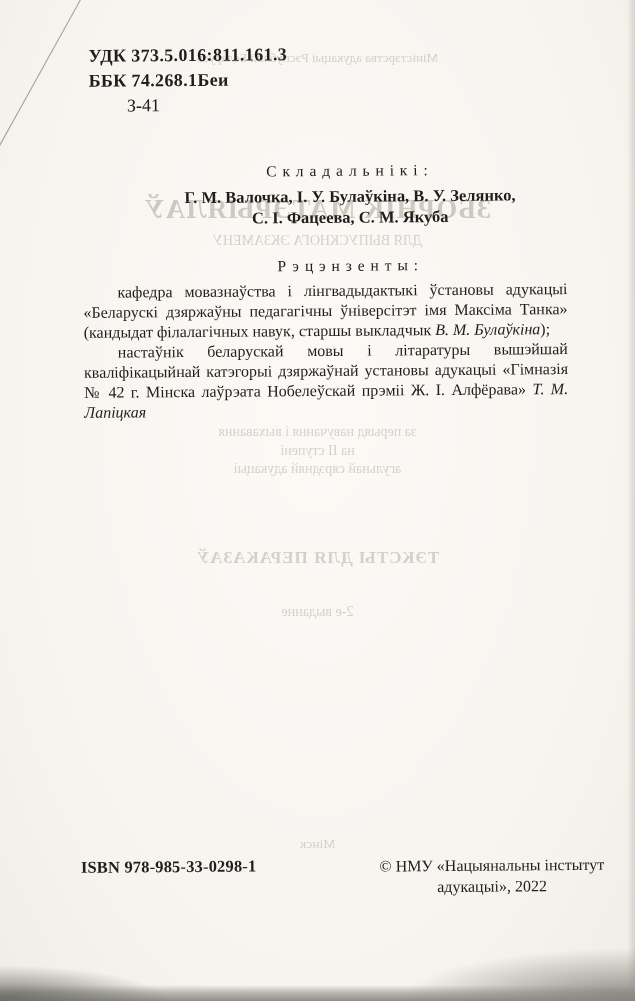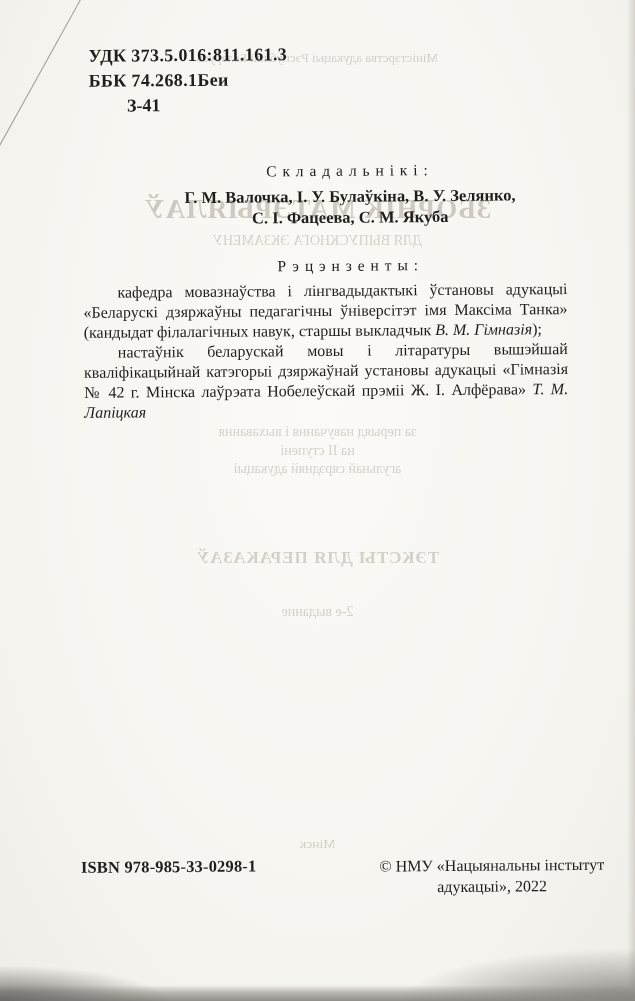--- a/index.html
+++ b/index.html
@@ -12,21 +12,21 @@
     overflow:hidden;
     font-family:"Liberation Serif","DejaVu Serif",serif;
     color:#201e1c;
   }
   .content{position:absolute;inset:0;transform:rotate(-0.45deg);}
   .abs{position:absolute;}
 
   
   .udc{top:44px;left:92px;font-size:18px;font-weight:bold;letter-spacing:.02em;}
   .bbk{top:69px;left:92px;font-size:18px;font-weight:bold;letter-spacing:.02em;}
-  .sign{top:94px;left:130px;font-size:18px;font-weight:bold;text-align:center;}
+  .sign{top:94px;left:130px;font-size:18px;font-weight:normal;text-align:center;}
 
   
   .ccol{left:95px;width:515px;text-align:center;}
   .compilers-heading{top:162px;font-size:15.5px;letter-spacing:.38em;}
   .comp1{top:187px;font-size:16.5px;font-weight:bold;}
   .comp2{top:208px;font-size:16.5px;font-weight:bold;}
   .reviewers-heading{top:257px;font-size:15.5px;letter-spacing:.38em;}
 
   
   .reviews{top:281px;left:85px;width:484px;font-size:16px;line-height:20px;text-align:justify;}
@@ -100,21 +100,21 @@
     <div class="abs bbk">ББК 74.268.1Беи</div>
     <div class="abs sign">З-41</div>
 
     <div class="abs ccol compilers-heading">Складальнікі:</div>
     <div class="abs ccol comp1">Г. М. Валочка, І. У. Булаўкіна, В. У. Зелянко,</div>
     <div class="abs ccol comp2">С. І. Фацеева, С. М. Якуба</div>
 
     <div class="abs ccol reviewers-heading">Рэцэнзенты:</div>
 
     <div class="abs reviews">
-      <p><span>кафедра мовазнаўства і лінгвадыдактыкі ўстановы адукацыі «Беларускі дзяржаўны педагагічны ўніверсітэт імя Максіма Танка» (кандыдат філалагічных навук, старшы выкладчык </span><em>В. М. Гімназія</em><span>);</span></p>
+      <p><span>кафедра мовазнаўства і лінгвадыдактыкі ўстановы адукацыі «Беларускі дзяржаўны педагагічны ўніверсітэт імя Максіма Танка» (кандыдат філалагічных навук, старшы выкладчык </span><em>В. М. Булаўкіна</em><span>);</span></p>
       <p><span>настаўнік беларускай мовы і літаратуры вышэйшай кваліфікацыйнай катэгорыі дзяржаўнай установы адукацыі «Гімназія № 42 г. Мінска лаўрэата Нобелеўскай прэміі Ж. І. Алфёрава» </span><em>Т. М. Лапіцкая</em><span></span></p>
     </div>
 
     <div class="abs isbn">ISBN 978-985-33-0298-1</div>
 
     <div class="abs copyright">
       <div>© НМУ «Нацыянальны інстытут</div>
       <div>адукацыі», 2022</div>
     </div>
 

